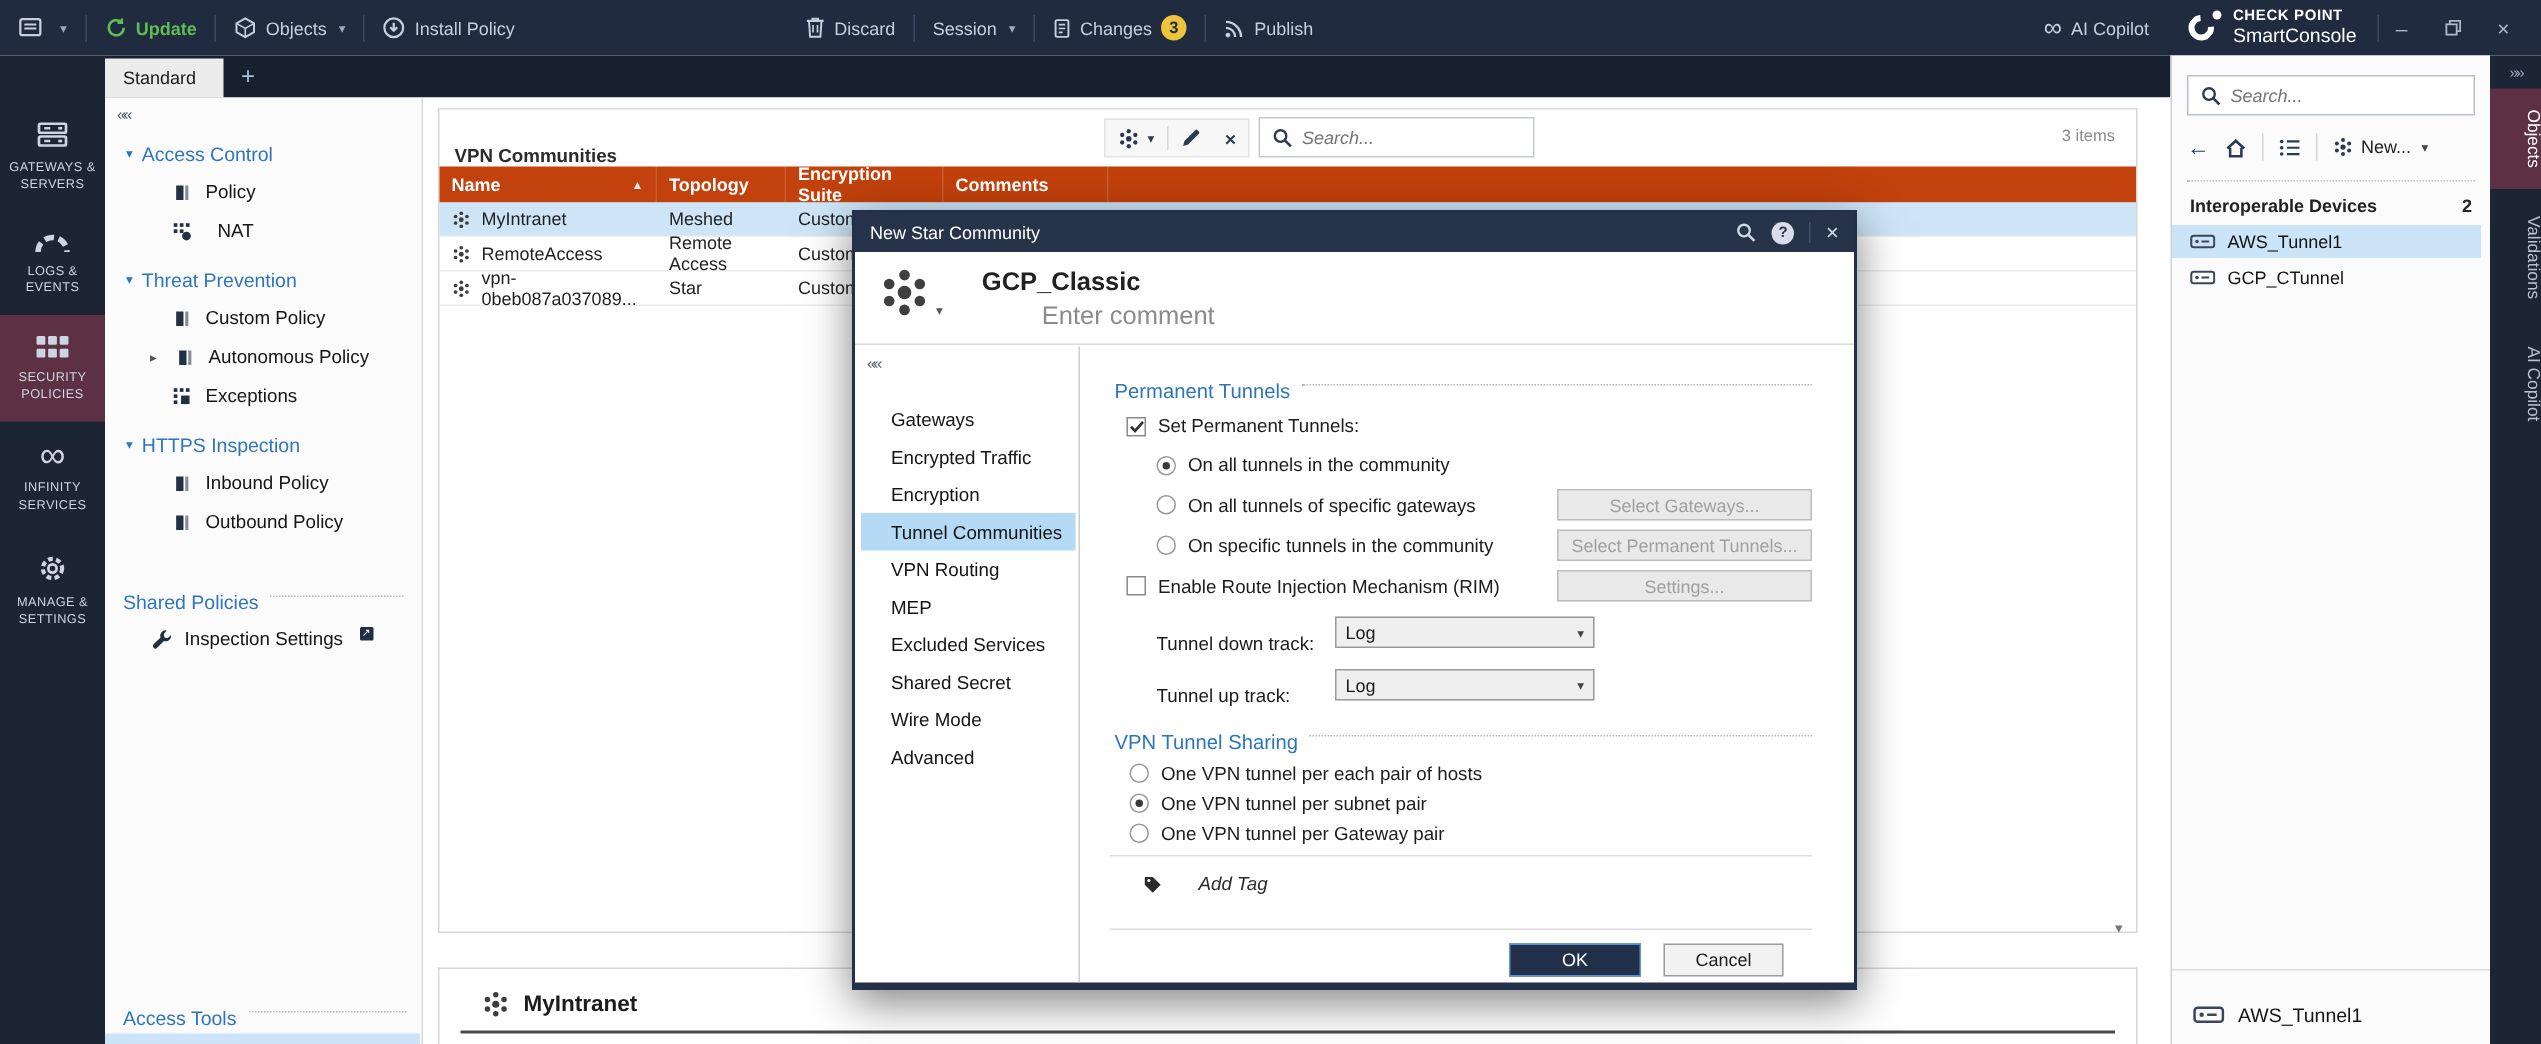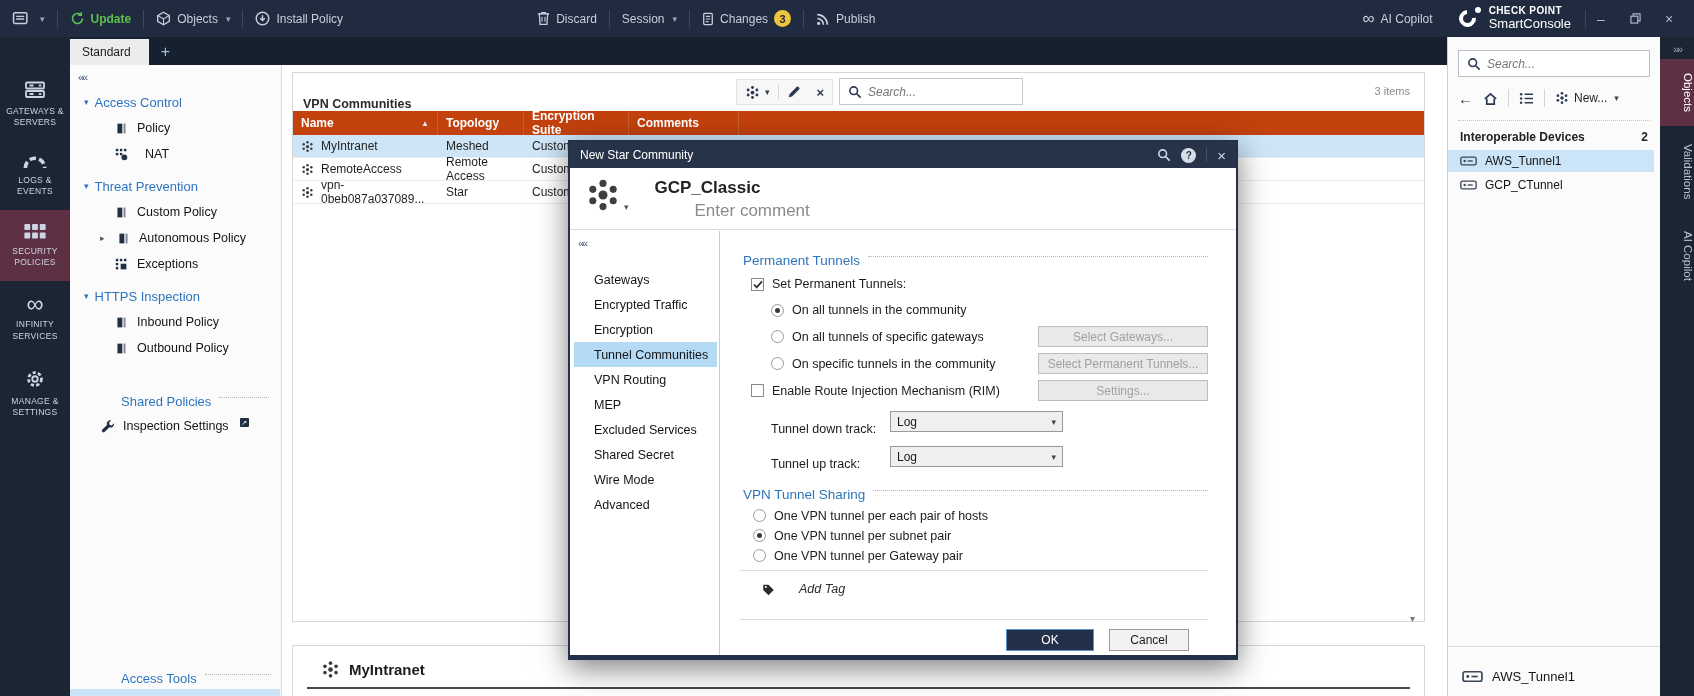--- a/index.html
+++ b/index.html
@@ -38,21 +38,21 @@
 
   
   .navpanel { position:absolute; left:70px; top:65px; width:212px; height:631px; background:#fbfbfb; border-right:1px solid #d9d9d9; overflow:hidden; }
   .np-collapse { padding:6px 0 0 8px; color:#47596e; font-size:11px; letter-spacing:-2px; }
   .np-section { display:flex; align-items:center; gap:6px; padding:0 0 0 14px; height:26px; margin-top:6px; color:#2e75c0; font-size:13px; cursor:pointer; }
   .np-caret { color:#2e75c0; font-size:9px; }
   .np-item { display:flex; align-items:center; gap:8px; padding-left:44px; height:26px; color:#141414; font-size:12.5px; cursor:pointer; }
   .np-item .np-exp { margin-left:-14px; width:8px; font-size:9px; color:#555; }
   .np-ico { color:#223044; width:15px; display:flex; justify-content:center; }
   .np-shared { display:flex; align-items:center; gap:8px; padding:0 12px; margin-top:28px; height:24px; }
-  .np-shared-title,.np-tools-title { color:#2e75c0; font-size:13px; white-space:nowrap;margin-left:39px; }
+  .np-shared-title,.np-tools-title { color:#2e75c0; font-size:13px; white-space:nowrap; }
   .dotfill { flex:1; border-bottom:1px dotted #b5b5b5; transform:translateY(-4px); }
   .np-ext { position:relative; }
   .ext-badge { display:inline-block; background:#223044; color:#fff; font-size:7px; width:9px; height:9px; line-height:9px; text-align:center; border-radius:1px; margin-left:3px; transform:translateY(-4px); }
   .np-tools { position:absolute; left:0; right:0; bottom:10px; display:flex; align-items:center; gap:8px; padding:0 10px 0 12px; }
   .np-partial { position:absolute; left:0; right:1px; bottom:0; height:7px; background:#cbe4f8; }
 
   
   .content { position:absolute; left:282px; top:65px; width:1165px; height:631px; background:#fff; }
   .vpn-panel { position:absolute; left:10px; top:7px; width:1133px; height:550px; background:#fff; border:1px solid #d6d6d6; }
   .vpn-head { position:relative; height:38px; display:flex; align-items:flex-end; }

